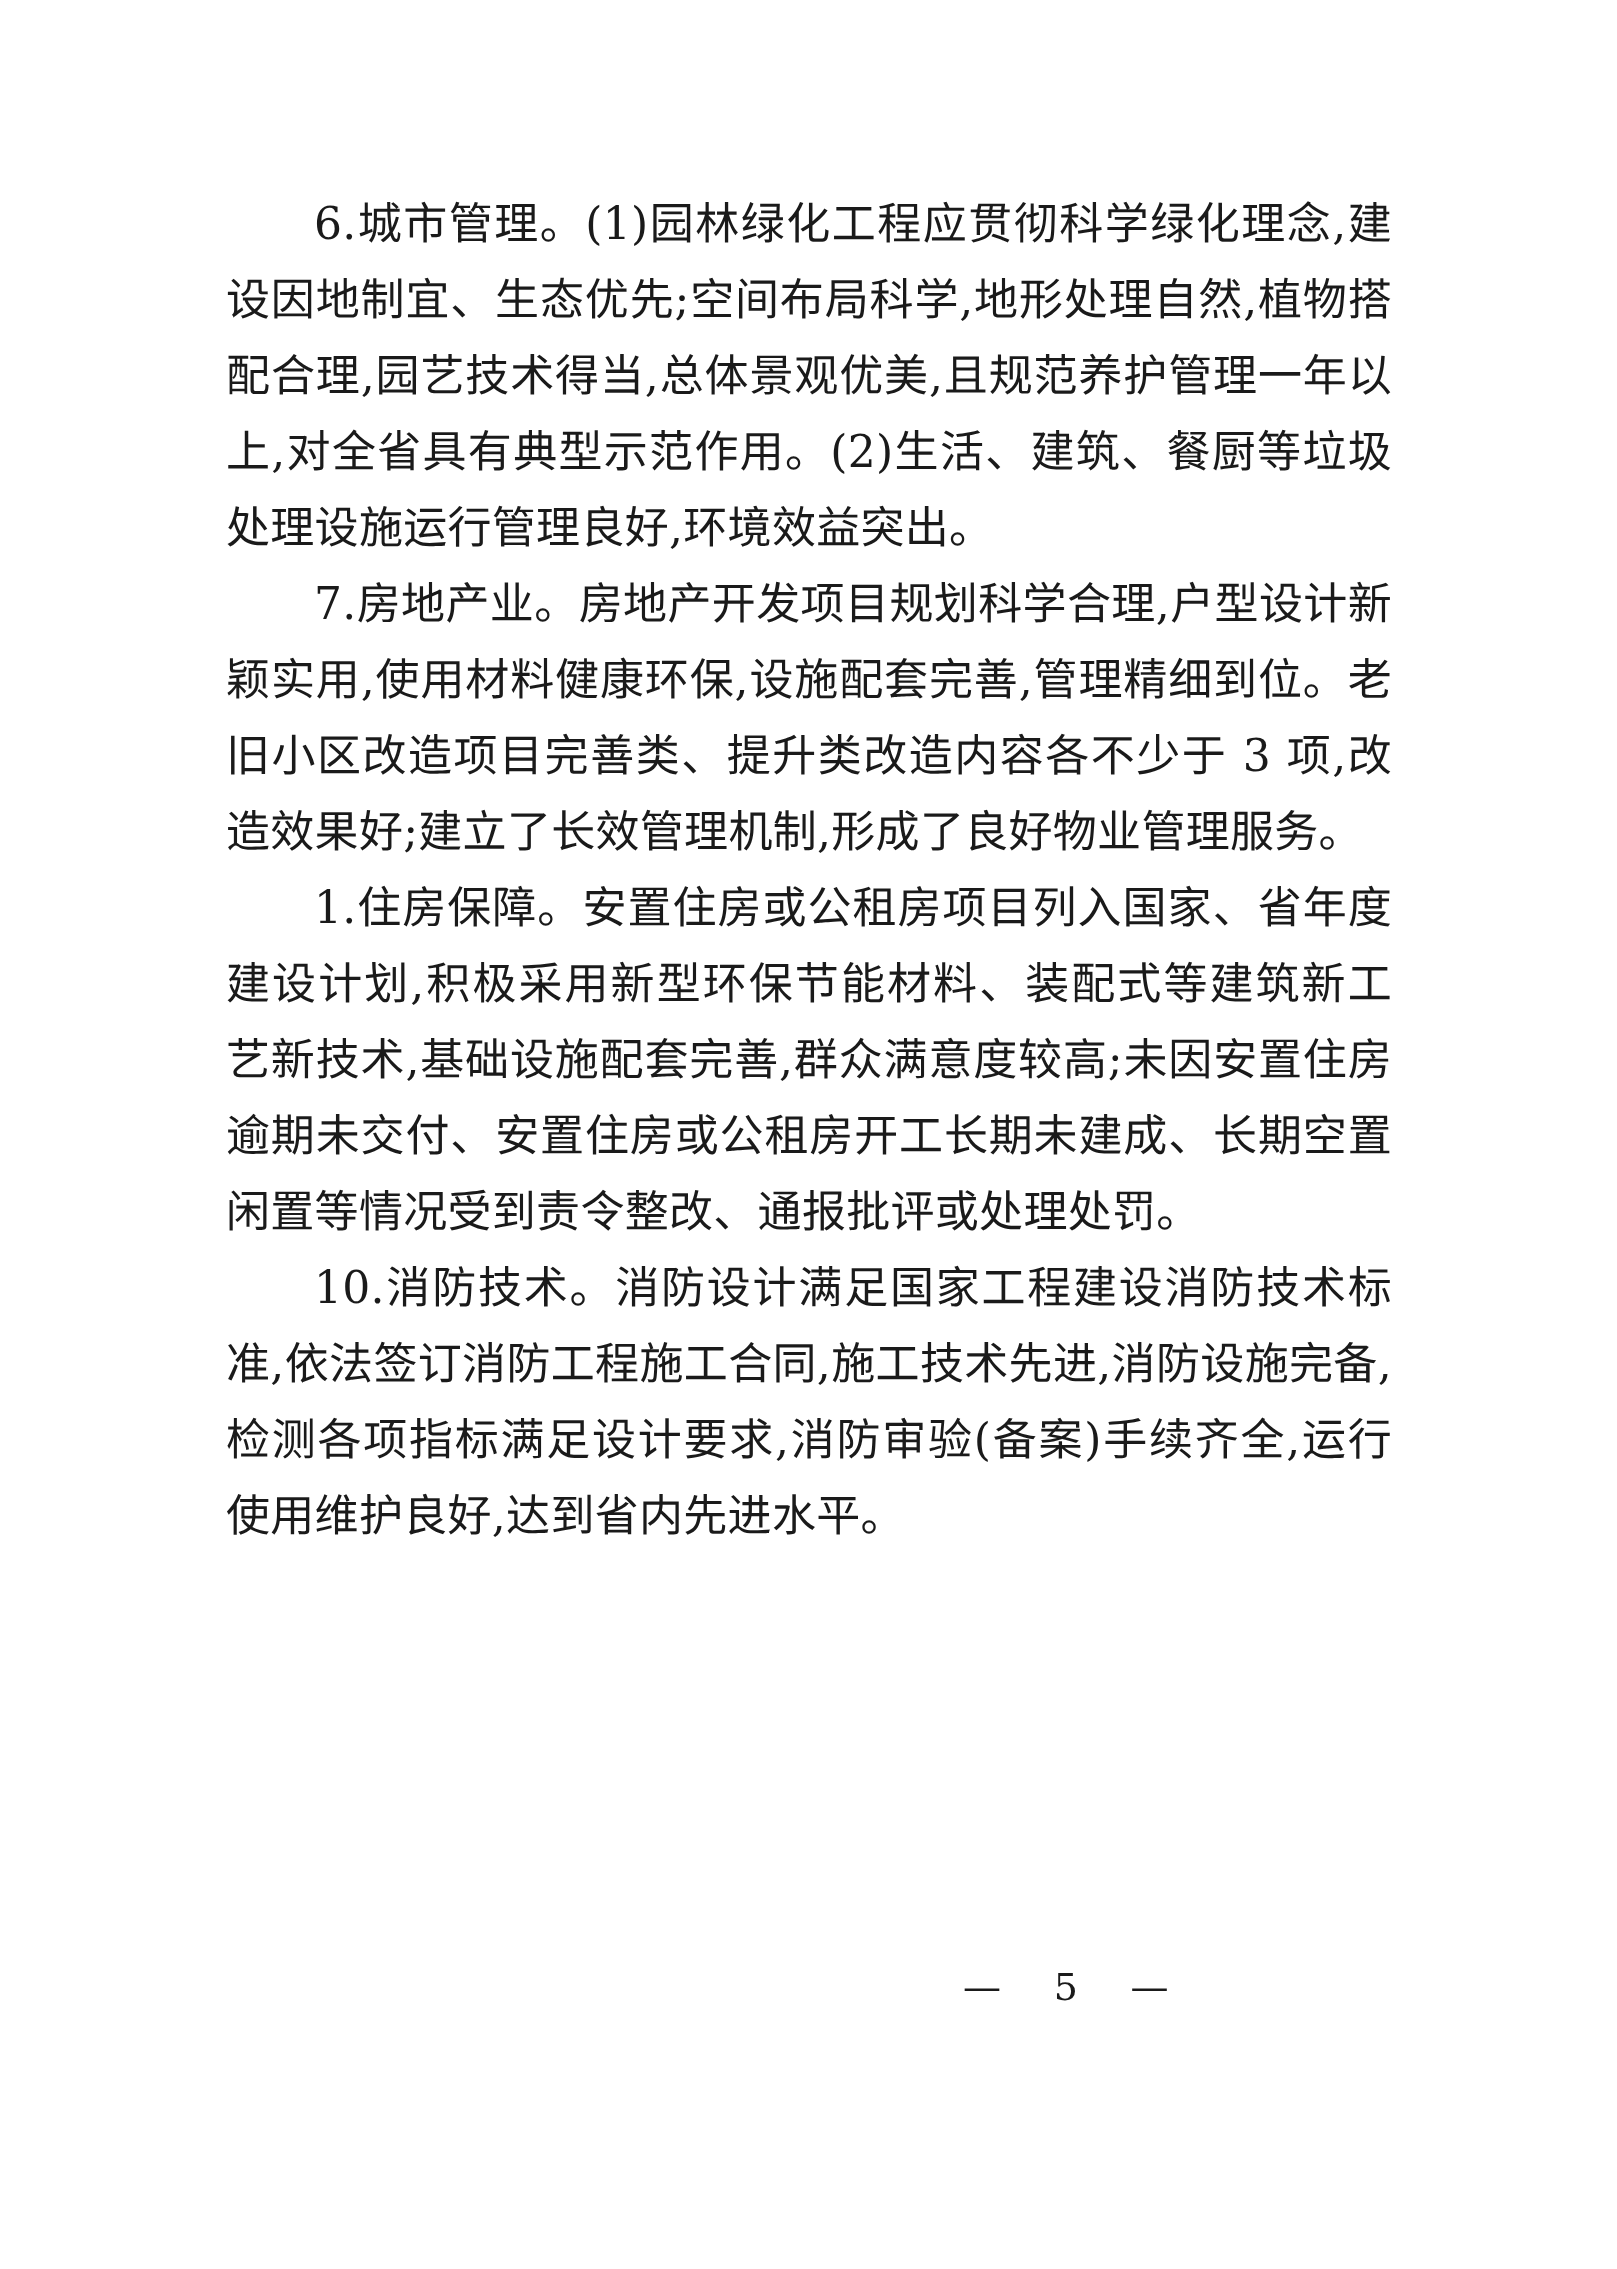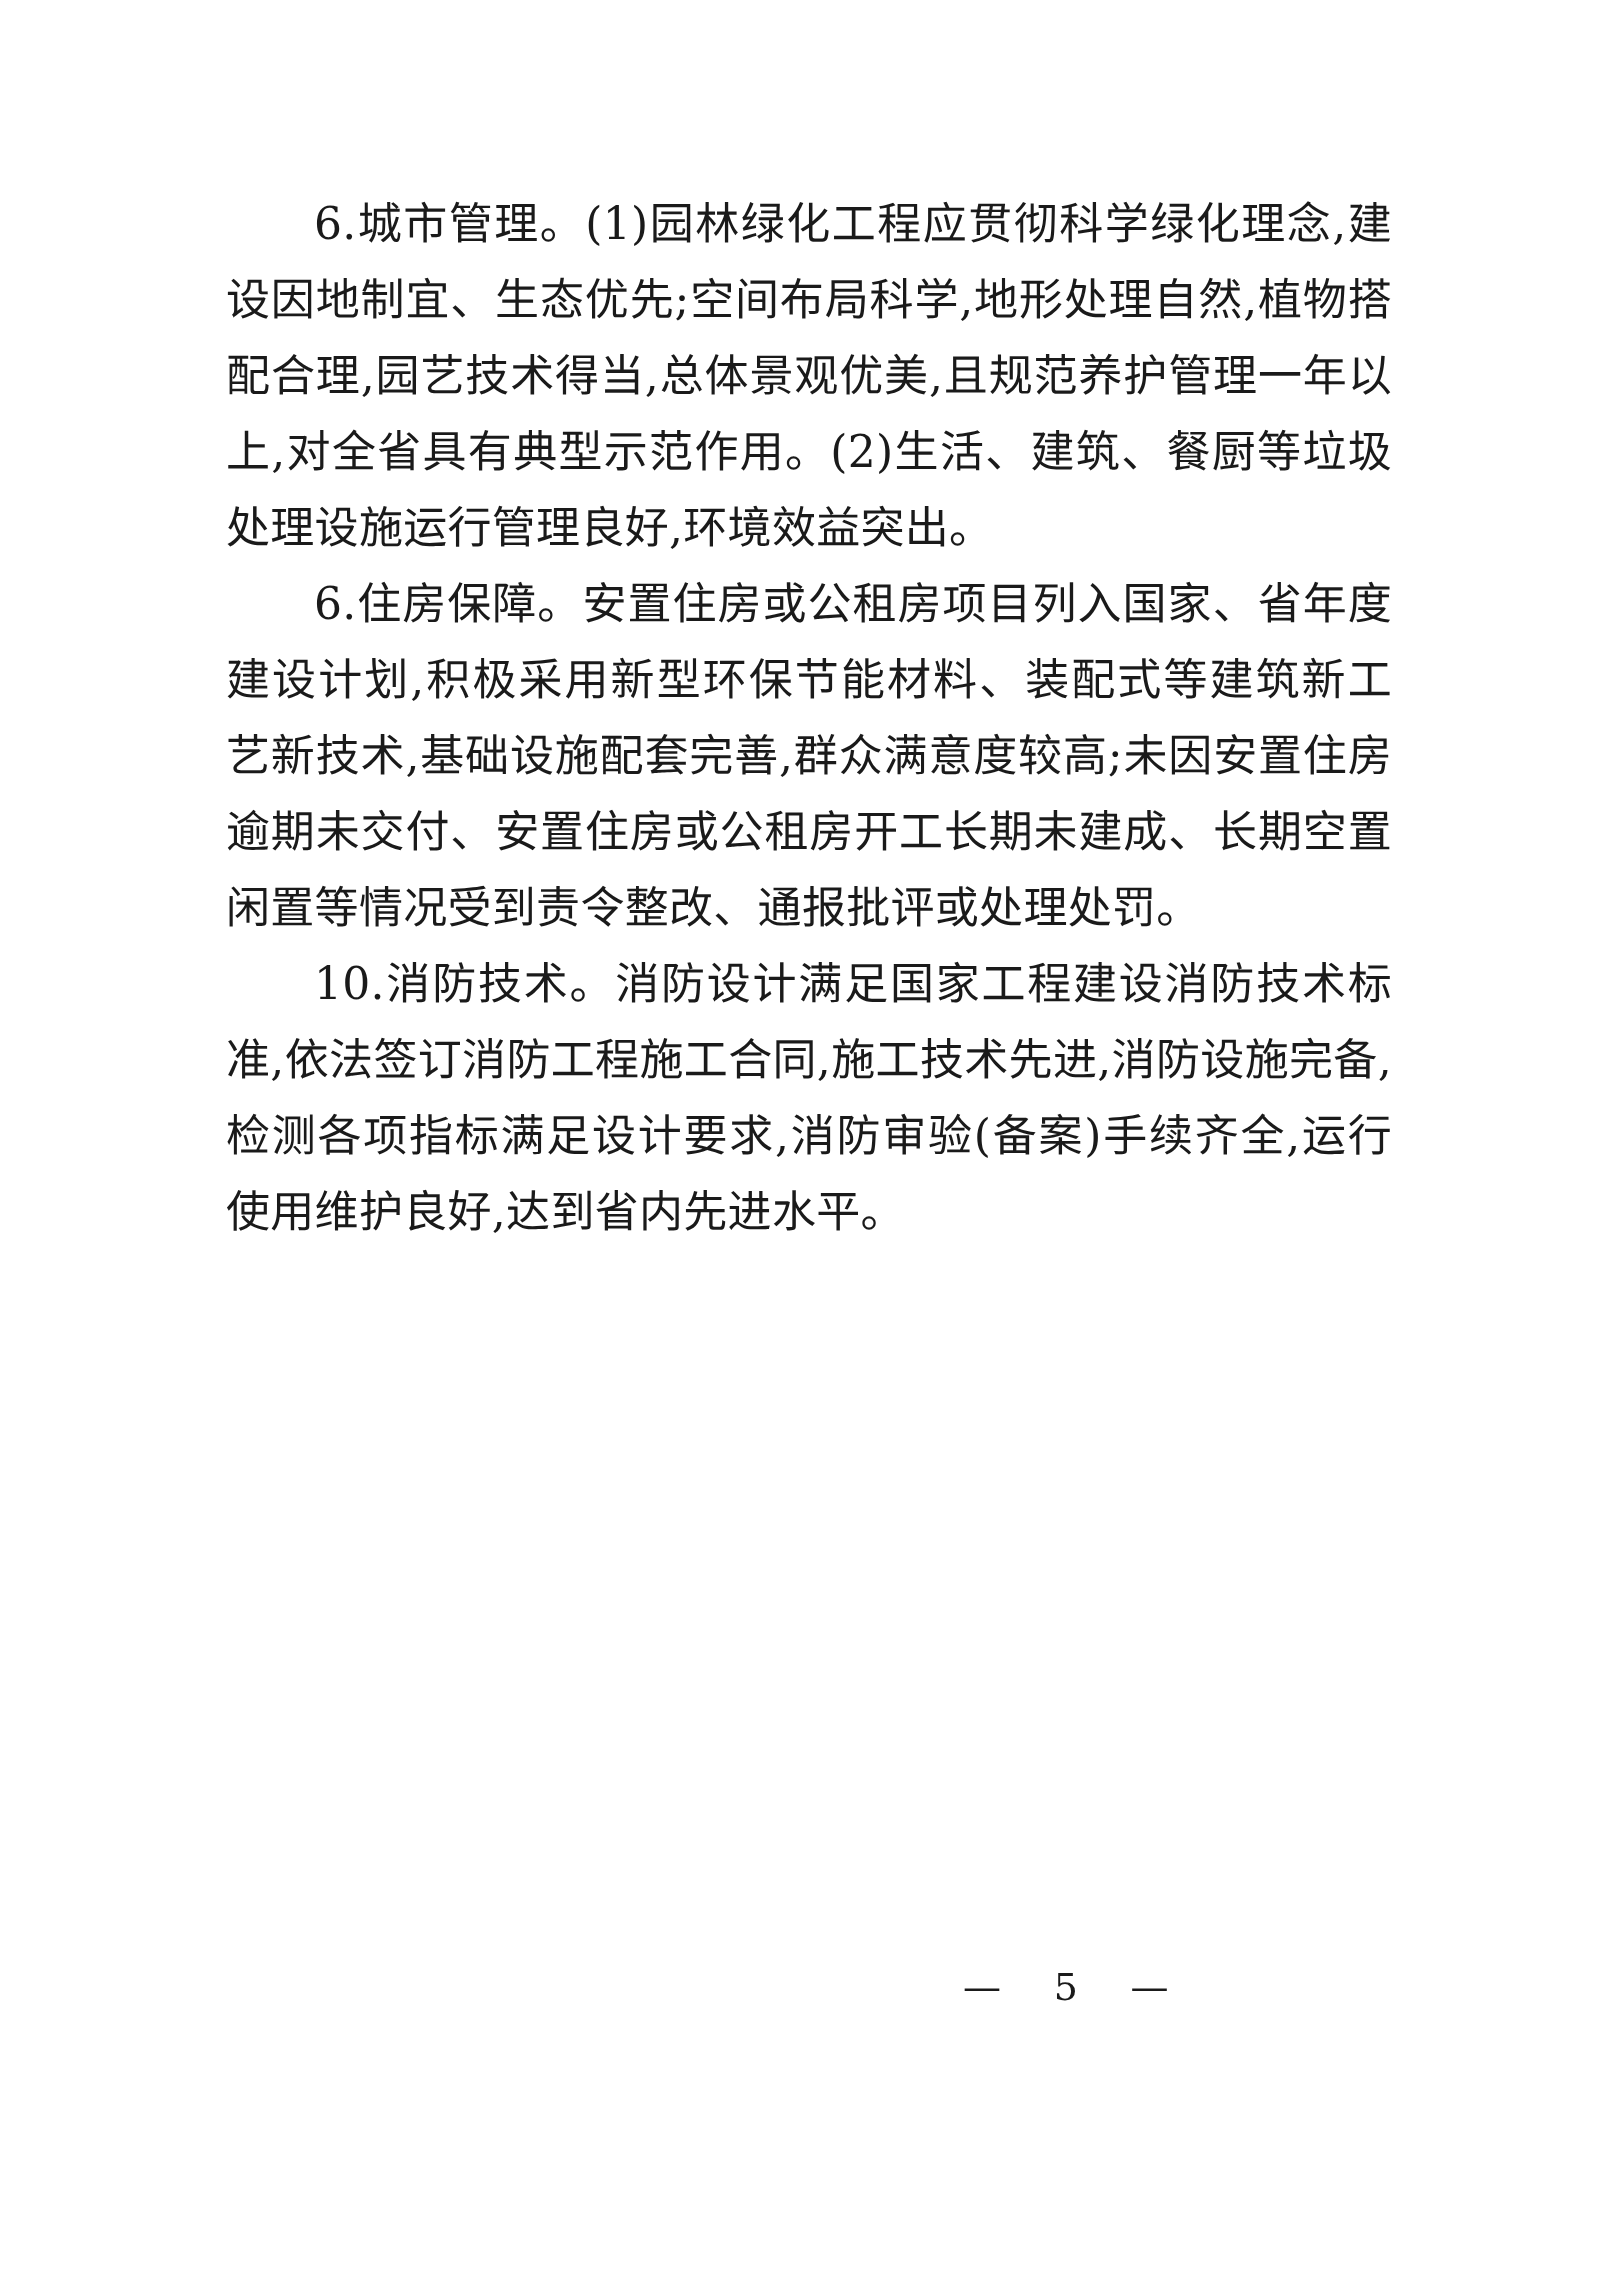--- a/index.html
+++ b/index.html
@@ -62,22 +62,23 @@
 </style>
 </head>
 <body>
 
 <div class="page">
 
   <div class="page-body">
 
     <p class="para">6.城市管理。(1)园林绿化工程应贯彻科学绿化理念,建设因地制宜、生态优先;空间布局科学,地形处理自然,植物搭配合理,园艺技术得当,总体景观优美,且规范养护管理一年以上,对全省具有典型示范作用。(2)生活、建筑、餐厨等垃圾处理设施运行管理良好,环境效益突出。</p>
 
+    <p class="para">7.房地产业。房地产开发项目规划科学合理,户型设计新颖实用,使用材料健康环保,设施配套完善,管理精细到位。老旧小区改造项目完善类、提升类改造内容各不少于 3 项,改造效果好;建立了长效管理机制,形成了良好物业管理服务。</p>
 
-    <p class="para">6.住房保障。安置住房或公租房项目列入国家、省年度建设计划,积极采用新型环保节能材料、装配式等建筑新工艺新技术,基础设施配套完善,群众满意度较高;未因安置住房逾期未交付、安置住房或公租房开工长期未建成、长期空置闲置等情况受到责令整改、通报批评或处理处罚。</p>
+    <p class="para">1.住房保障。安置住房或公租房项目列入国家、省年度建设计划,积极采用新型环保节能材料、装配式等建筑新工艺新技术,基础设施配套完善,群众满意度较高;未因安置住房逾期未交付、安置住房或公租房开工长期未建成、长期空置闲置等情况受到责令整改、通报批评或处理处罚。</p>
 
 
     <p class="para">10.消防技术。消防设计满足国家工程建设消防技术标准,依法签订消防工程施工合同,施工技术先进,消防设施完备,检测各项指标满足设计要求,消防审验(备案)手续齐全,运行使用维护良好,达到省内先进水平。</p>
 
   </div>
 
   <div class="page-footer">
     <span class="footer-inner">—  5  —</span>
   </div>
 

